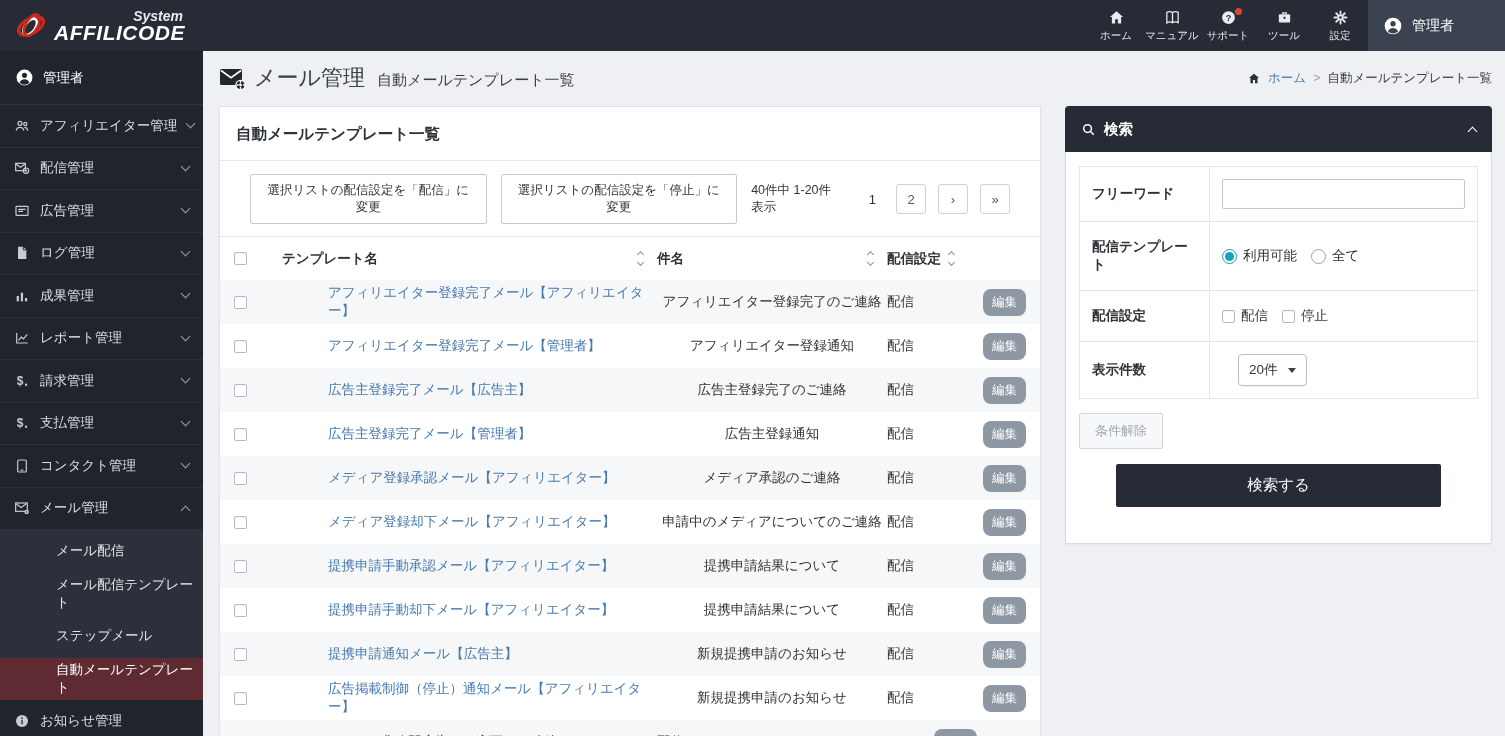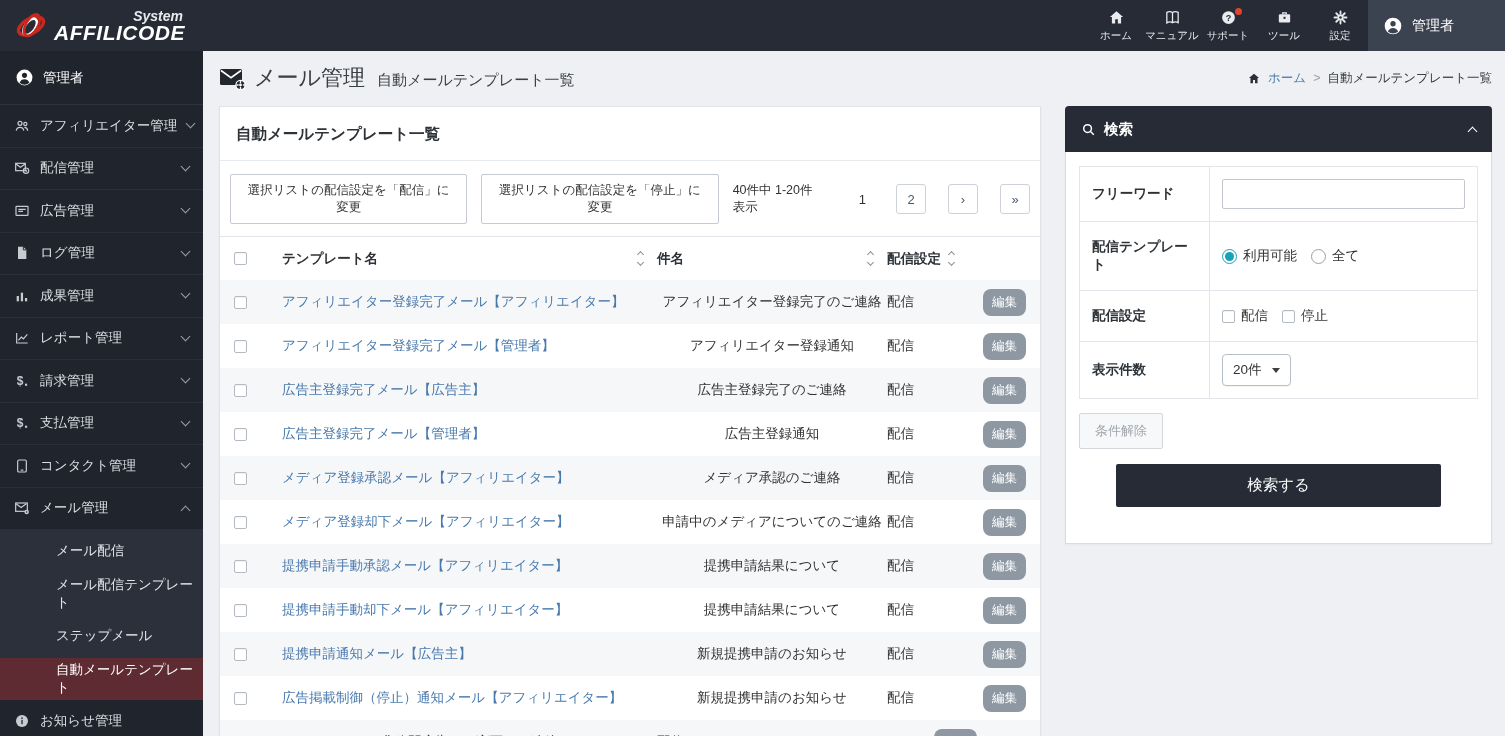--- a/index.html
+++ b/index.html
@@ -47,55 +47,55 @@
   .breadcrumb svg { width:14px; height:13px; color:#2b2f38; }
   .bc-home { color:#4879ad; text-decoration:none; cursor:pointer; }
   .bc-sep { color:#9aa0a8; }
   .bc-current { color:#3a3f44; }
 
   .content-row { display:flex; gap:24px; align-items:flex-start; }
 
   
   .card { width:822px; background:#fff; border:1px solid #dfe3e8; box-shadow:0 1px 2px rgba(0,0,0,.04); height:900px; }
   .card-title { font-size:15.5px; font-weight:bold; color:#2e3338; padding:17px 16px 15px; border-bottom:1px solid #e8ebee; }
-  .card-tools { display:flex; align-items:center; padding:13px 10px 12px; }
+  .card-tools { display:flex; align-items:center; padding:13px 30px 12px; }
   .btn-outline { background:#fff; border:1px solid #c6cbd1; border-radius:2px; color:#333; font-size:12.5px; padding:7px 11px; cursor:pointer; margin-right:14px; font-family:inherit; }
-  .pager { margin-left:auto; display:flex; align-items:center; gap:22px; }
+  .pager { margin-left:auto; display:flex; align-items:center; gap:12px; }
   .pager-summary { font-size:12.5px; color:#333; margin-right:10px; }
   .page-current { font-size:13px; color:#333; padding:0 8px; }
   .page-btn { min-width:30px; height:30px; border:1px solid #ccd2d8; border-radius:3px; background:#fff; color:#4a5a6a; font-size:13px; display:flex; align-items:center; justify-content:center; cursor:pointer; font-family:inherit; }
 
   .tbl-head { display:grid; grid-template-columns:48px 375px 230px 90px 1fr; align-items:center; height:44px; padding:0 14px; border-top:1px solid #e2e5e9; font-size:13.5px; font-weight:bold; color:#2e3338; }
   .th-flex { display:flex; align-items:center; }
   .sort { display:inline-flex; flex-direction:column; align-items:center; gap:3px; margin-left:8px; cursor:pointer; }
   .sort i { width:5px; height:5px; border-left:1.4px solid #8b9199; border-top:1.4px solid #8b9199; display:block; }
   .sort i.u { transform:rotate(45deg); }
   .sort i.d { transform:rotate(225deg); }
   .th-name .sort { margin-left:auto; margin-right:14px; }
   .th-subject .sort { margin-left:auto; margin-right:14px; }
 
   .tbl-row { display:grid; grid-template-columns:48px 375px 230px 90px 1fr; align-items:center; height:44px; padding:0 14px; font-size:13.5px; }
   .tbl-row:nth-child(odd) { background:#f6f7f9; }
   .cbx { width:13px; height:13px; border:1px solid #b4bac1; border-radius:2px; background:#fff; display:inline-block; cursor:pointer; box-shadow:inset 0 1px 1px rgba(0,0,0,.05); }
-  .row-link { color:#4879ad; text-decoration:none; cursor:pointer; }
+  .row-link { color:#4879ad; text-decoration:none; cursor:pointer;margin-left:46px; }
   .row-subject { color:#333;text-align:center; }
   .row-status { color:#333; }
   .edit-cell { display:flex; justify-content:flex-end; }
   .btn-edit { background:#8e98a3; color:#fff; border:none; border-radius:8px; font-size:12.5px; padding:5px 9px; cursor:pointer; font-family:inherit; }
 
   
   .spanel { width:427px; }
   .spanel-head { height:46px; background:#262b35; border-radius:4px 4px 0 0; display:flex; align-items:center; padding:0 16px; color:#fff; }
   .spanel-head svg { width:15px; height:15px; margin-right:8px; }
   .spanel-title { font-size:14.5px; font-weight:bold; }
   .spanel-head .chev { margin-left:auto; border-color:#fff; }
   .spanel-body { background:#fff; border:1px solid #d9dde2; border-top:none; padding:14px 13px 32px; box-shadow:0 1px 2px rgba(0,0,0,.04); }
   .sform { width:100%; border-collapse:collapse; border:1px solid #e2e5e9; }
   .sform .srow { display:grid; grid-template-columns:130px 1fr; border-bottom:1px solid #e2e5e9; }
-  .sform .srow:last-child { border-bottom:none; }
+  .sform .srow:last-child { border-bottom:none;gap:16px; }
   .slabel { padding:16px 10px 16px 12px; font-size:13.5px; font-weight:bold; color:#2e3338; border-right:1px solid #e2e5e9; display:flex; align-items:center; }
   .sfield { padding:12px 12px; display:flex; align-items:center; gap:14px; font-size:13.5px; }
   .txt-input { width:100%; height:30px; border:1px solid #c3c8ce; border-radius:2px; font-family:inherit; font-size:13px; padding:0 8px; }
   .opt { display:flex; align-items:center; gap:6px; cursor:pointer; }
   .radio { width:15px; height:15px; border-radius:50%; border:1px solid #9aa0a8; background:#fff; display:inline-flex; align-items:center; justify-content:center; }
   .radio.on { border-color:#17a2b8; }
   .radio.on::after { content:""; width:9px; height:9px; border-radius:50%; background:#17a2b8; }
   .select { display:inline-flex; align-items:center; gap:10px; border:1px solid #b9bfc6; border-radius:4px; padding:6px 10px; font-size:13.5px; cursor:pointer; background:#fff; box-shadow:0 1px 1px rgba(0,0,0,.05); }
   .select-caret { width:0; height:0; border-left:4px solid transparent; border-right:4px solid transparent; border-top:5px solid #3a3f44; }
   .btn-clear { margin-top:14px; background:#f7f8f9; border:1px solid #d4d8dd; border-radius:2px; color:#a0a6ad; font-size:13px; padding:8px 15px; cursor:pointer; font-family:inherit; }

